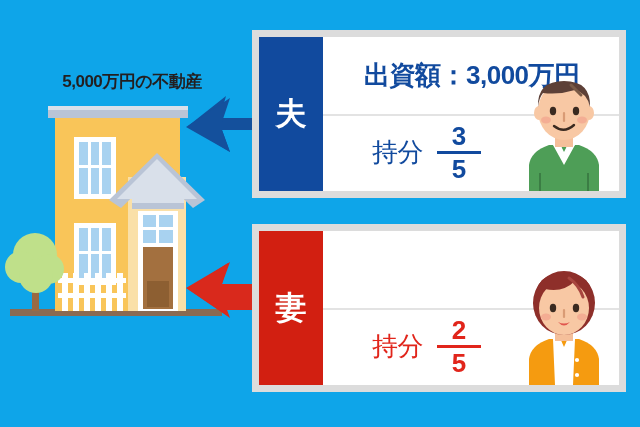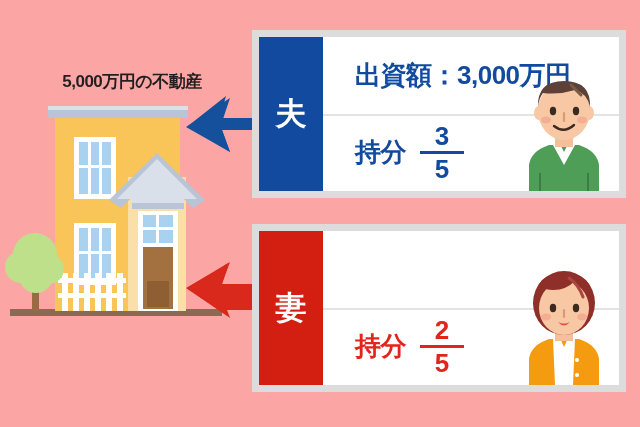--- a/index.html
+++ b/index.html
@@ -13,21 +13,21 @@
     position: relative;
     overflow: hidden;
     font-family: "Liberation Sans", "DejaVu Sans", sans-serif;
   }
 
   #stage {
     position: absolute;
     left: 0; top: 0;
     width: 640px;
     height: 427px;
-    background: #fca5a5;
+    background: #0ea5e9;
   }
 
   
   .property-label {
     position: absolute;
     left: 42px;
     top: 70px;
     width: 180px;
     text-align: center;
     font-size: 17px;
@@ -91,21 +91,21 @@
   
   .rows {
     position: absolute;
     left: 64px;
     top: 0;
     right: 0;
     bottom: 0;
   }
   .row {
     position: absolute;
-    left: 8px;
+    left: 17px;
     right: 0;
     height: 50%;
     display: flex;
     align-items: center;
   }
   .row-top { top: 0; }
   .row-bottom { top: 50%; }
   .row-divider {
     position: absolute;
     left: 0;
@@ -125,22 +125,23 @@
   .text-blue { color: #114a9e; }
   .text-red  { color: #e1251b; }
 
   .share-block {
     display: flex;
     align-items: center;
     padding-left: 24px;
   }
   .share-label {
     font-size: 26px;
-    font-weight: bold;
+    font-weight: normal;
     letter-spacing: -0.5px;
+    margin-left: 8px;
   }
   .fraction {
     display: inline-flex;
     flex-direction: column;
     align-items: center;
     margin-left: 14px;
     line-height: 1;
   }
   .fraction .numer,
   .fraction .denom {

